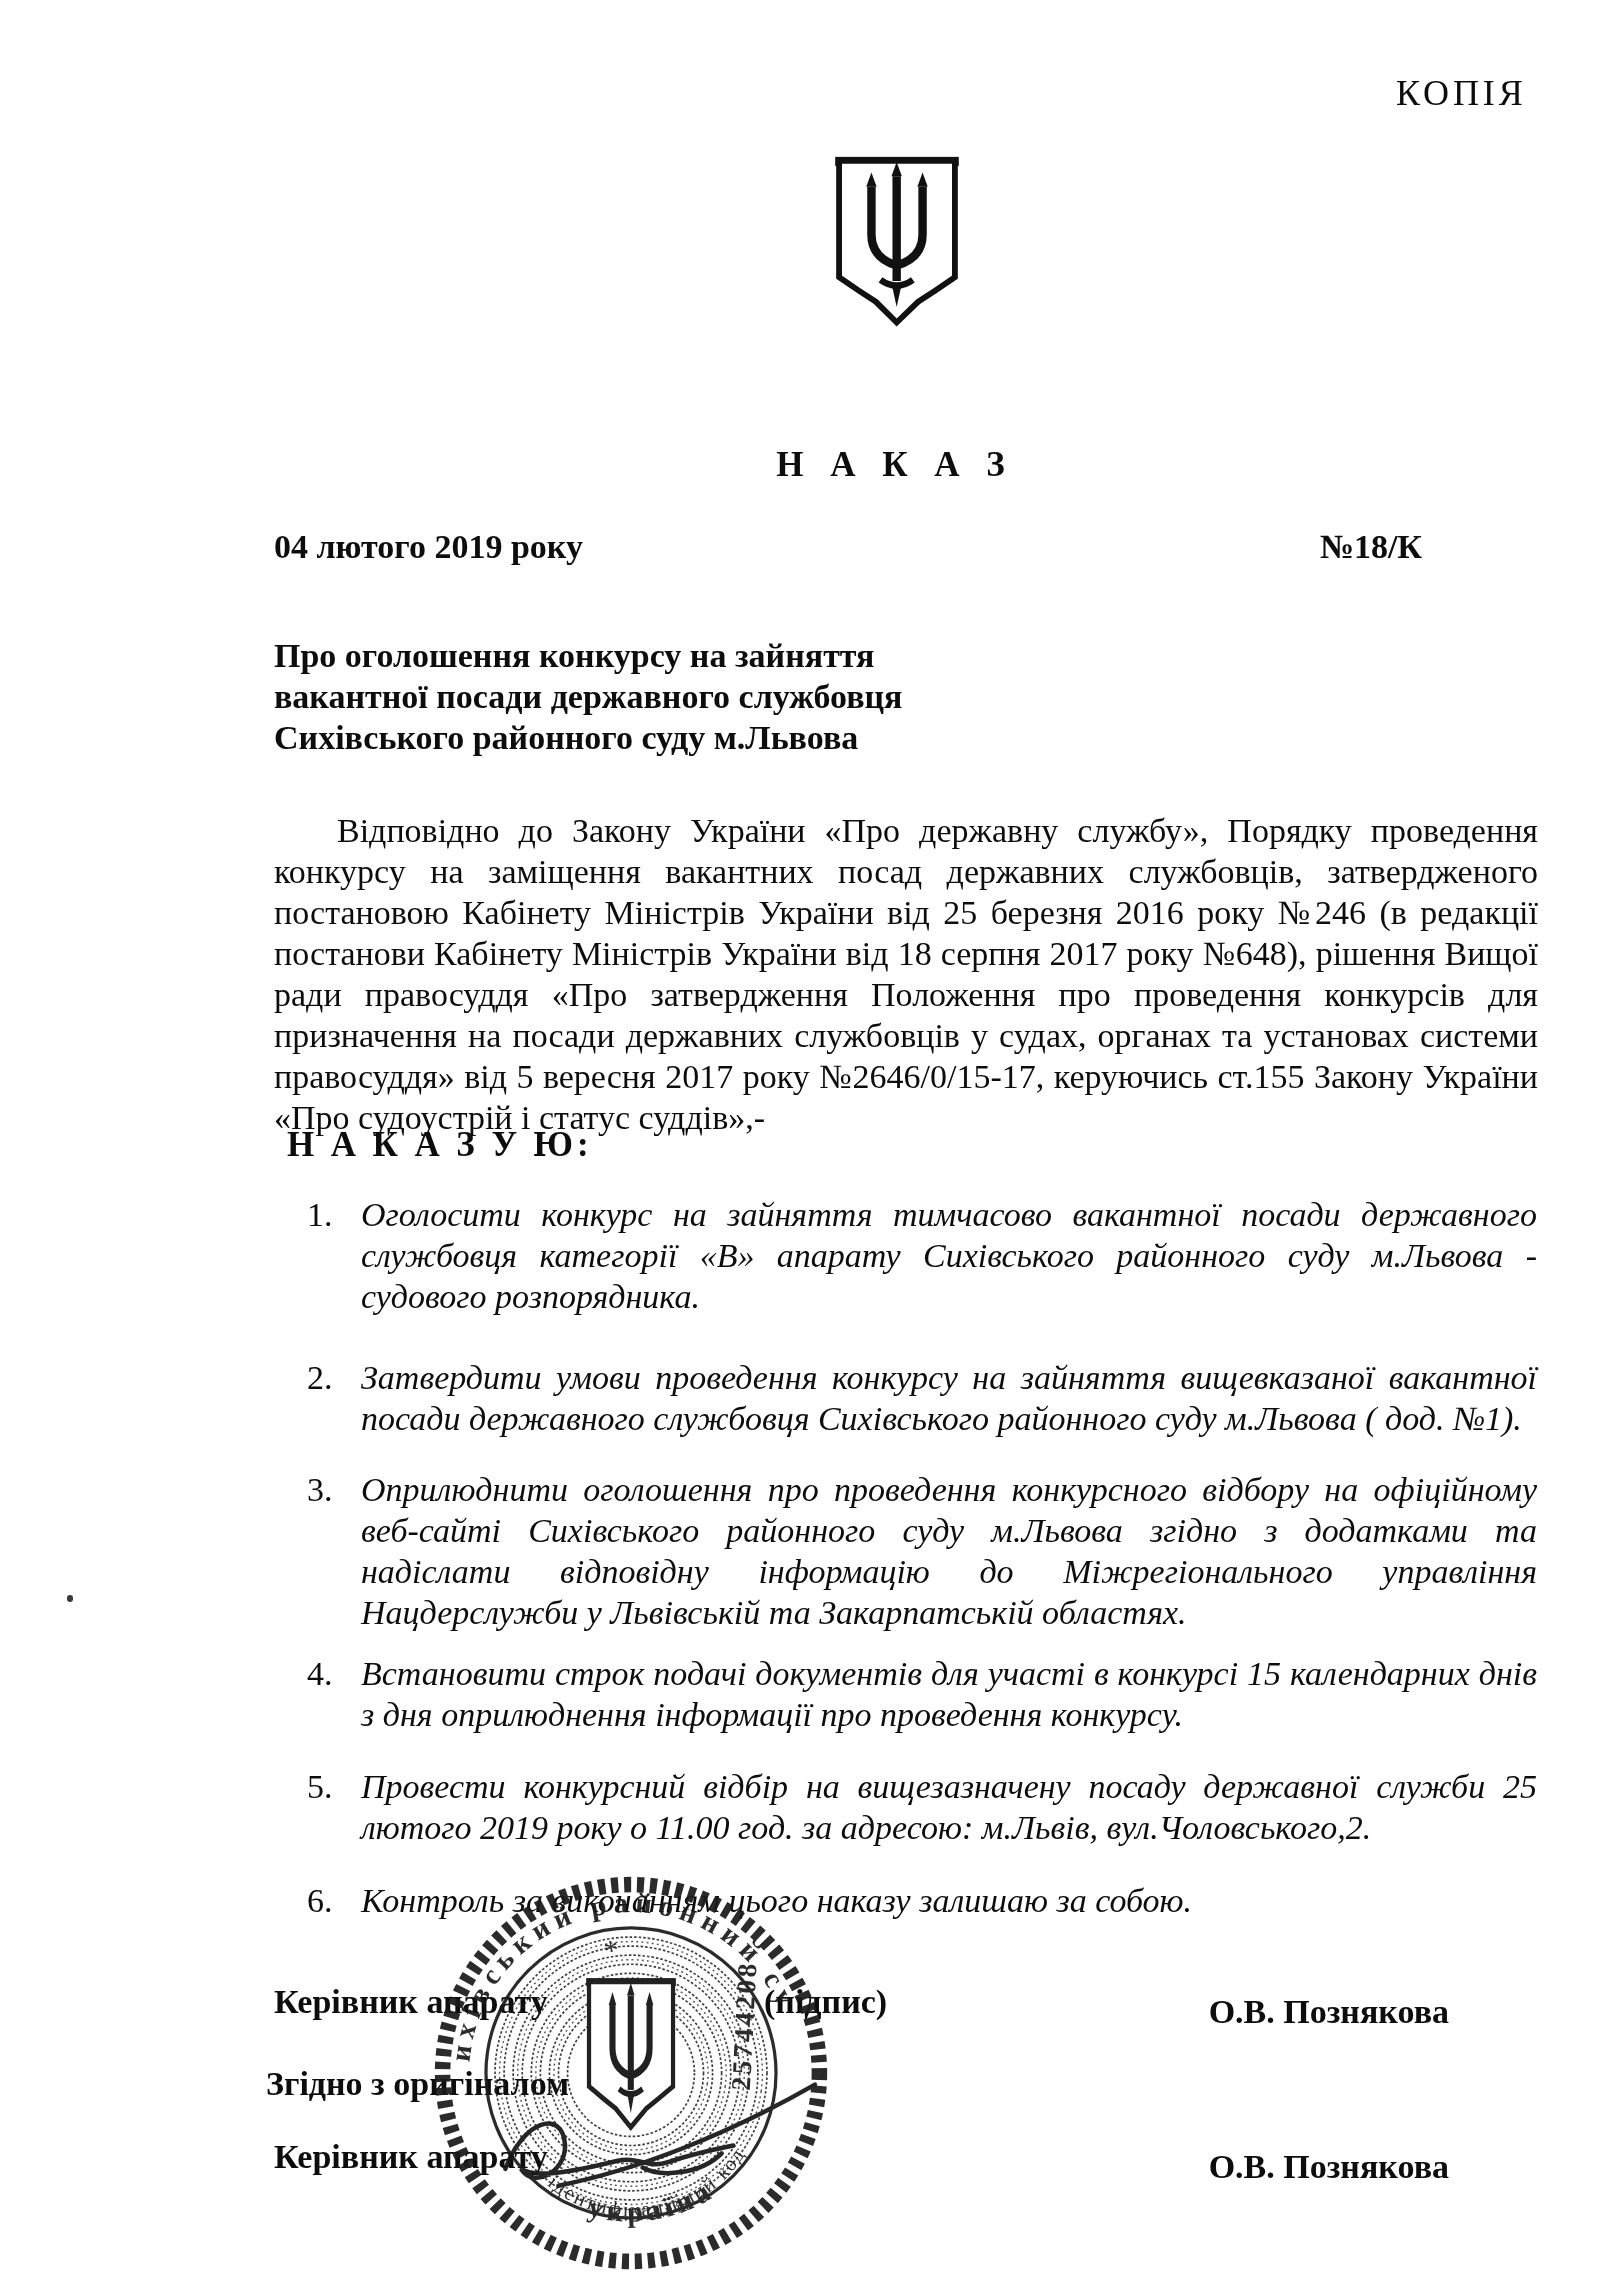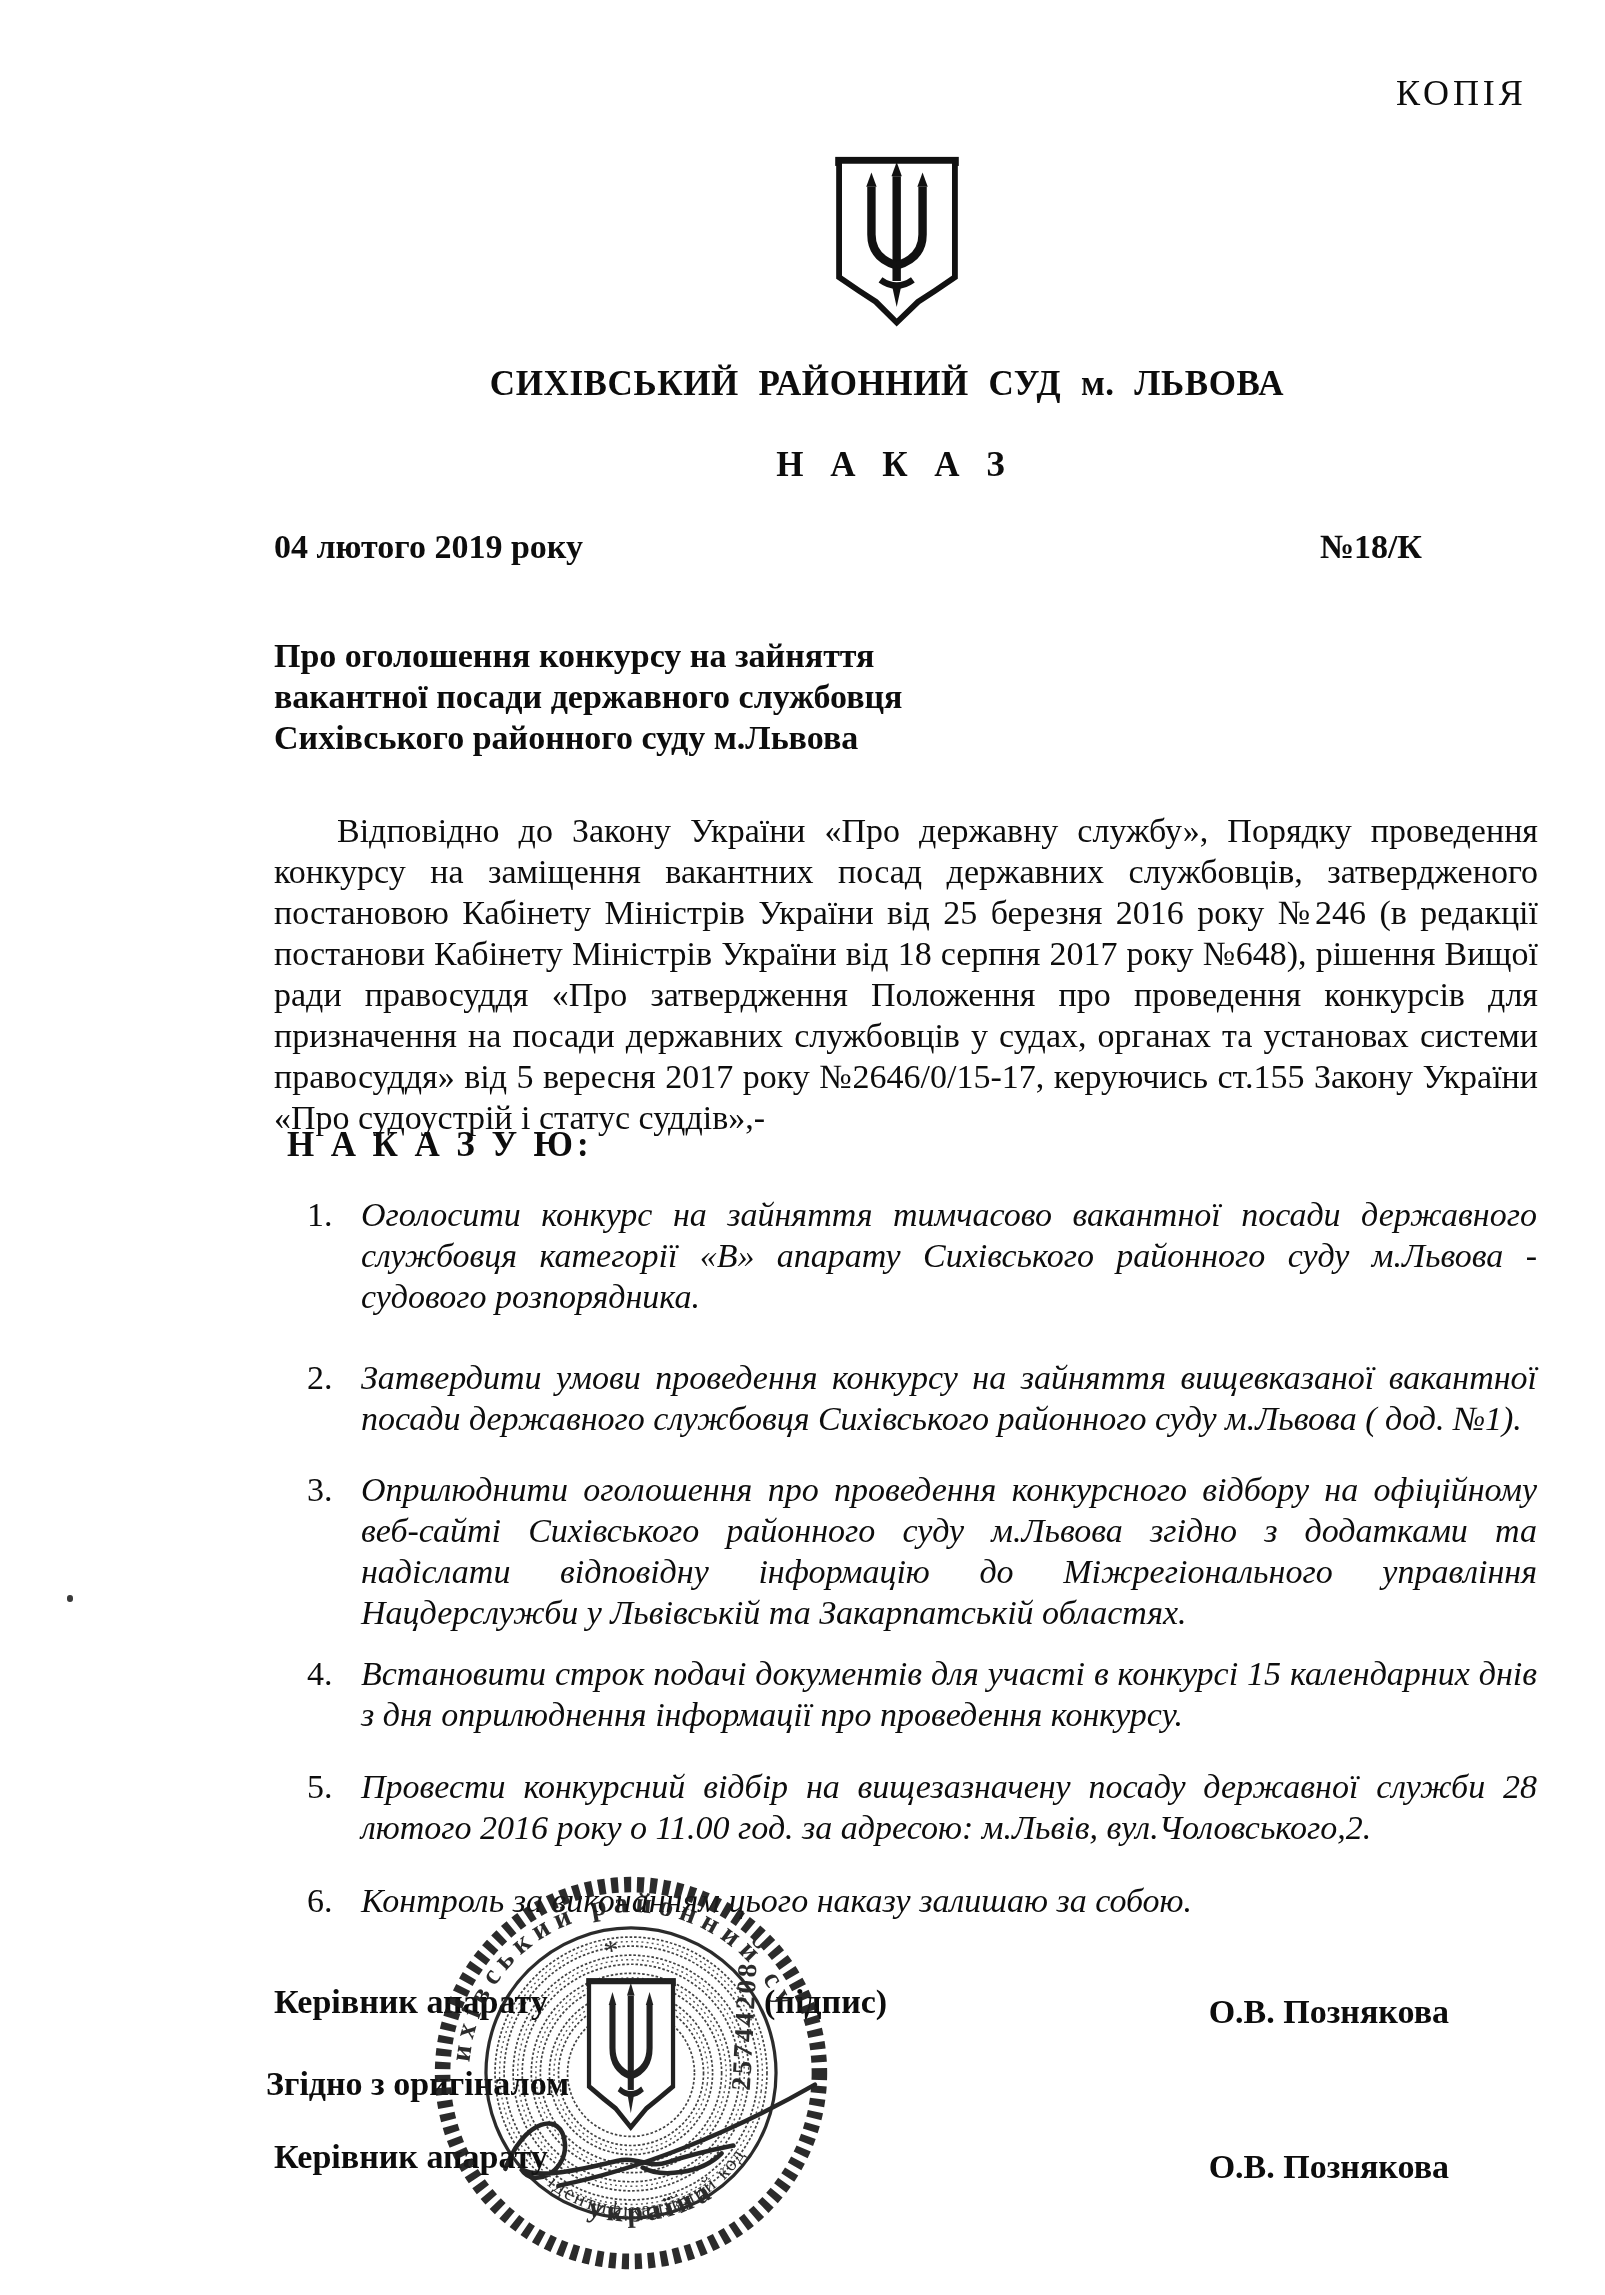--- a/index.html
+++ b/index.html
@@ -54,21 +54,20 @@
         <path d="M78,196 Q103,214 128,196" stroke="#111" fill="none" stroke-width="10"></path>
         <polygon points="95,36 111,36 103,14" fill="#111"></polygon>
         <polygon points="56,52 72,52 64,30" fill="#111"></polygon>
         <polygon points="135,52 151,52 143,30" fill="#111"></polygon>
         <polygon points="96,206 110,206 103,238" fill="#111"></polygon>
       </g>
     </defs>
     <use href="#emb"></use>
   </svg>
 
-  <div class="abs court-name">СИХІВСЬКИЙ  РАЙОННИЙ  СУД  м. ЛЬВОВА</div>
   <div class="abs order-title">Н А К А З</div>
 
   <div class="abs date-row">
     <span>04 лютого 2019 року</span>
     <span>№18/К</span>
   </div>
 
   <div class="abs subject">Про оголошення конкурсу на зайняття
 вакантної посади державного службовця
 Сихівського районного суду м.Львова</div>
@@ -88,21 +87,21 @@
   <div class="abs list-item li-3">
     <span class="li-num">3.</span>
     <span class="li-text">Оприлюднити оголошення про проведення конкурсного відбору на офіційному веб-сайті Сихівського районного суду м.Львова згідно з додатками та надіслати відповідну інформацію до Міжрегіонального управління Нацдерслужби у Львівській та Закарпатській областях.</span>
   </div>
   <div class="abs list-item li-4">
     <span class="li-num">4.</span>
     <span class="li-text">Встановити строк подачі документів для участі в конкурсі 15 календарних днів з дня оприлюднення інформації про проведення конкурсу.</span>
   </div>
   <div class="abs list-item li-5">
     <span class="li-num">5.</span>
-    <span class="li-text">Провести конкурсний відбір на вищезазначену посаду державної служби 28 лютого 2016 року о 11.00 год. за адресою: м.Львів, вул.Чоловського,2.</span>
+    <span class="li-text">Провести конкурсний відбір на вищезазначену посаду державної служби 25 лютого 2019 року о 11.00 год. за адресою: м.Львів, вул.Чоловського,2.</span>
   </div>
   <div class="abs list-item li-6">
     <span class="li-num">6.</span>
     <span class="li-text">Контроль за виконанням цього наказу залишаю за собою.</span>
   </div>
 
   <div class="abs sig-row sig-1">
     <span>Керівник апарату</span>
     <span class="sig-note">(підпис)</span>
     <span class="sig-name">О.В. Познякова</span>

